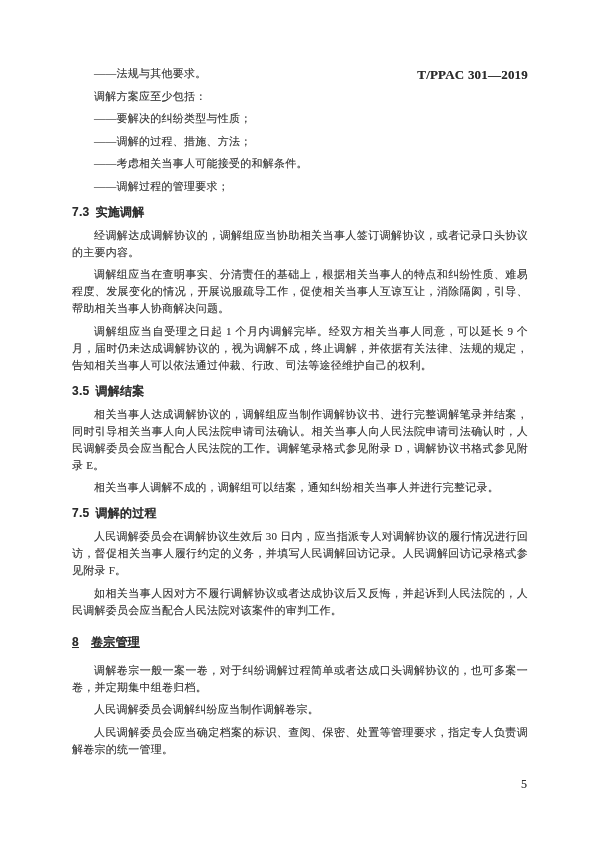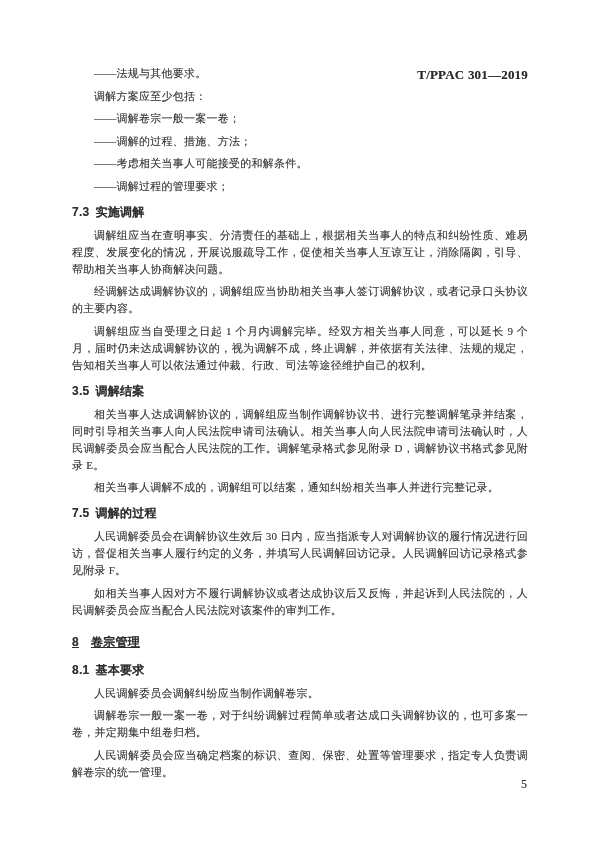--- a/index.html
+++ b/index.html
@@ -66,46 +66,45 @@
 <body>
 
 <div class="page">
 
   <div class="hdr">T/PPAC 301—2019</div>
 
   <div class="body">
 
     <p class="dash">——法规与其他要求。</p>
     <p class="para">调解方案应至少包括：</p>
-    <p class="dash">——调解卷宗一般一案一卷；</p>
+    <p class="dash">——要解决的纠纷类型与性质；</p>
     <p class="dash">——调解的过程、措施、方法；</p>
     <p class="dash">——考虑相关当事人可能接受的和解条件。</p>
     <p class="dash">——调解过程的管理要求；</p>
 
     <h3 class="h"><span class="num">7.3</span><span class="t">实施调解</span></h3>
 
+    <p class="para">经调解达成调解协议的，调解组应当协助相关当事人签订调解协议，或者记录口头协议的主要内容。</p>
     <p class="para">调解组应当在查明事实、分清责任的基础上，根据相关当事人的特点和纠纷性质、难易程度、发展变化的情况，开展说服疏导工作，促使相关当事人互谅互让，消除隔阂，引导、帮助相关当事人协商解决问题。</p>
-    <p class="para">经调解达成调解协议的，调解组应当协助相关当事人签订调解协议，或者记录口头协议的主要内容。</p>
     <p class="para">调解组应当自受理之日起 1 个月内调解完毕。经双方相关当事人同意，可以延长 9 个月，届时仍未达成调解协议的，视为调解不成，终止调解，并依据有关法律、法规的规定，告知相关当事人可以依法通过仲裁、行政、司法等途径维护自己的权利。</p>
 
     <h3 class="h"><span class="num">3.5</span><span class="t">调解结案</span></h3>
 
     <p class="para">相关当事人达成调解协议的，调解组应当制作调解协议书、进行完整调解笔录并结案，同时引导相关当事人向人民法院申请司法确认。相关当事人向人民法院申请司法确认时，人民调解委员会应当配合人民法院的工作。调解笔录格式参见附录 D，调解协议书格式参见附录 E。</p>
     <p class="para">相关当事人调解不成的，调解组可以结案，通知纠纷相关当事人并进行完整记录。</p>
 
     <h3 class="h"><span class="num">7.5</span><span class="t">调解的过程</span></h3>
 
     <p class="para">人民调解委员会在调解协议生效后 30 日内，应当指派专人对调解协议的履行情况进行回访，督促相关当事人履行约定的义务，并填写人民调解回访记录。人民调解回访记录格式参见附录 F。</p>
     <p class="para">如相关当事人因对方不履行调解协议或者达成协议后又反悔，并起诉到人民法院的，人民调解委员会应当配合人民法院对该案件的审判工作。</p>
 
     <h2 class="h chapter"><span class="num">8</span><span class="t">卷宗管理</span></h2>
 
-    <h3 class="h"><span class="num">8.1</span><span class="t">基本要求</span></h3>
 
+    <p class="para">调解卷宗一般一案一卷，对于纠纷调解过程简单或者达成口头调解协议的，也可多案一卷，并定期集中组卷归档。</p>
     <p class="para">人民调解委员会调解纠纷应当制作调解卷宗。</p>
-    <p class="para">调解卷宗一般一案一卷，对于纠纷调解过程简单或者达成口头调解协议的，也可多案一卷，并定期集中组卷归档。</p>
     <p class="para">人民调解委员会应当确定档案的标识、查阅、保密、处置等管理要求，指定专人负责调解卷宗的统一管理。</p>
 
   </div>
 
   <div class="pageno">5</div>
 
 </div>
 
 </body></html>

